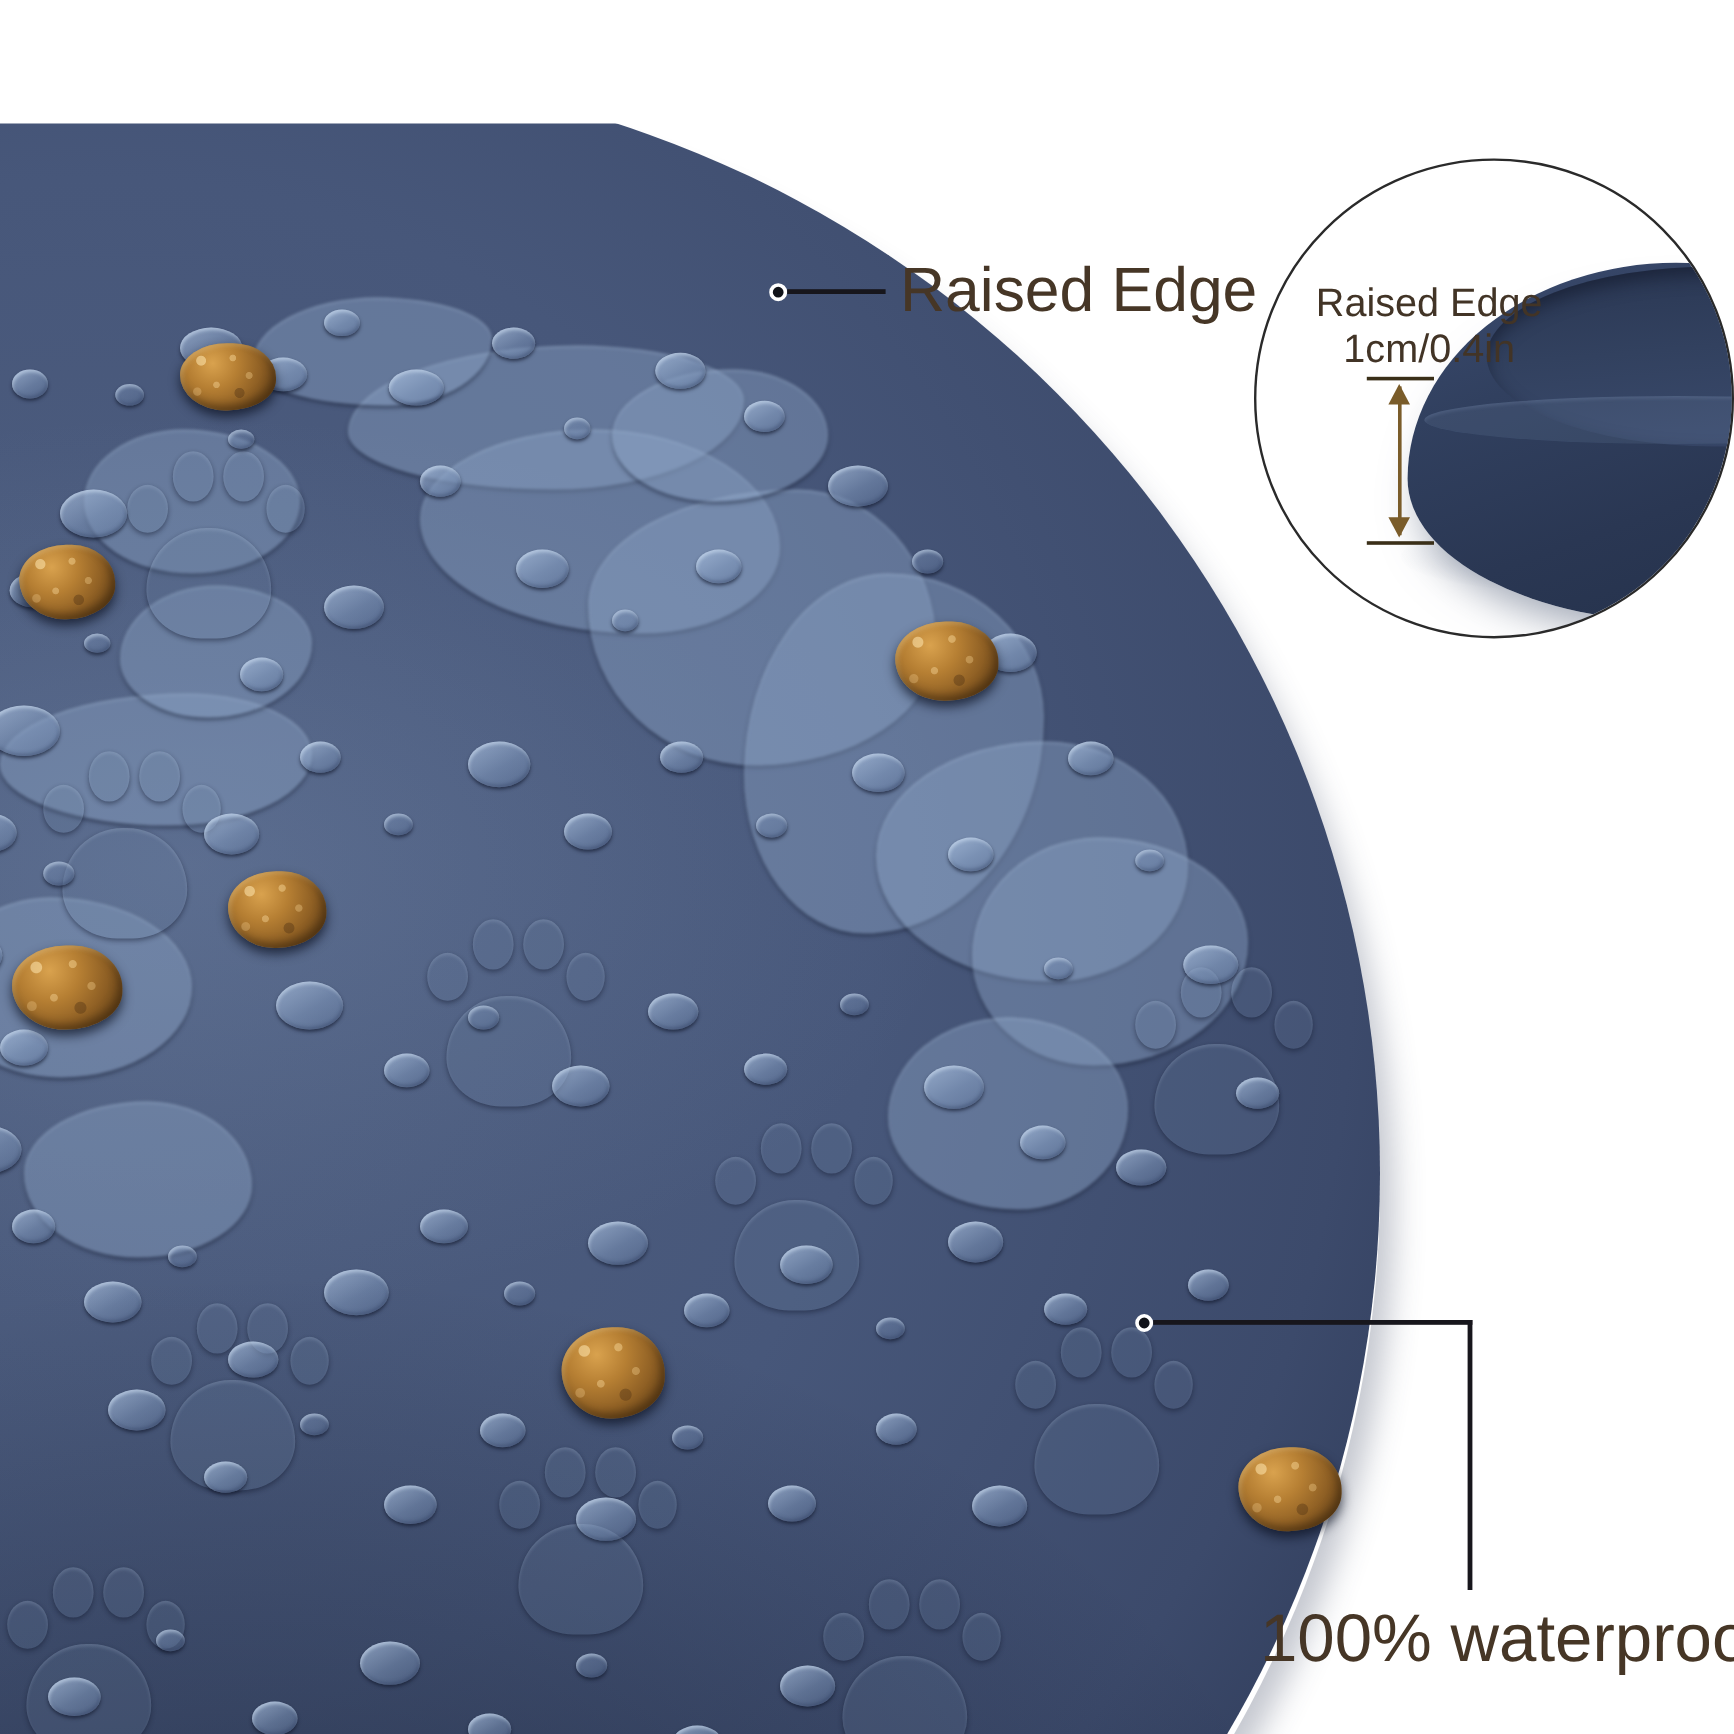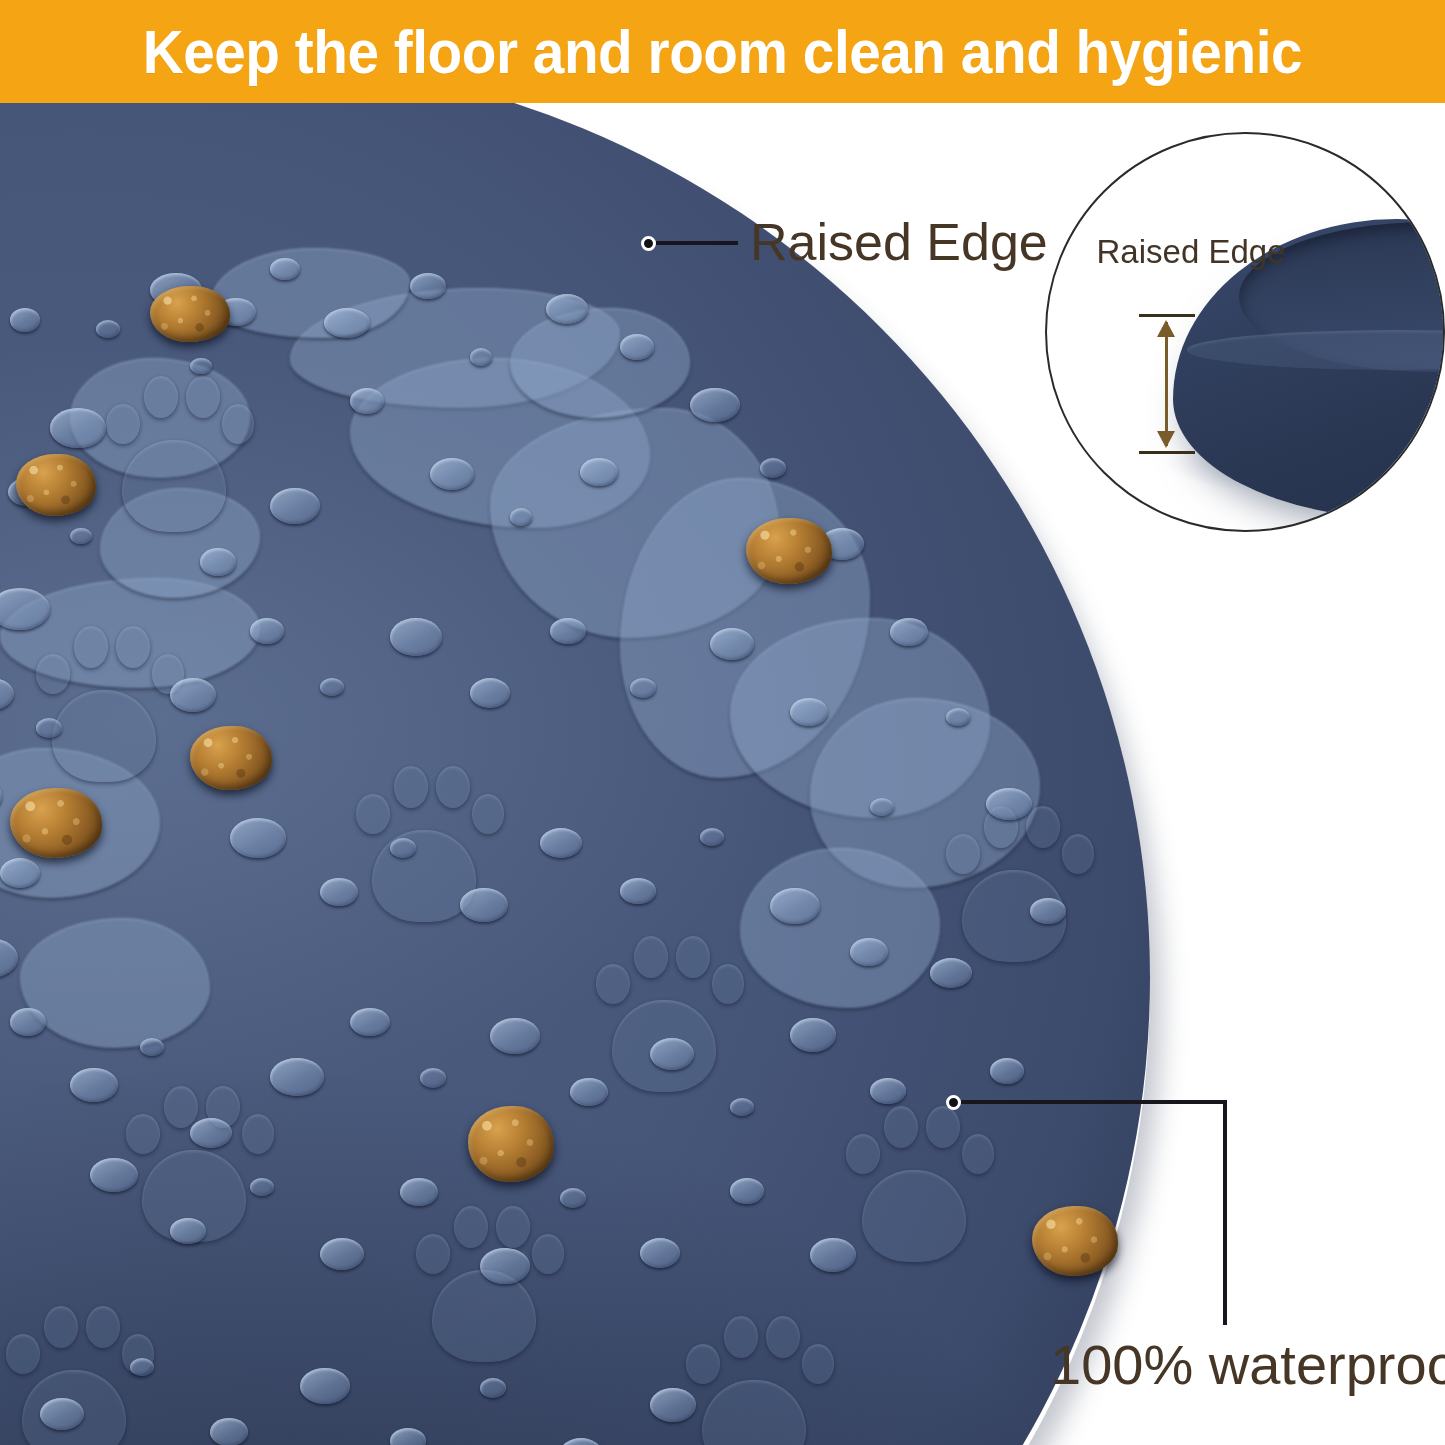--- a/index.html
+++ b/index.html
@@ -267,23 +267,20 @@
     border-right: 9px solid transparent;
   }
   .dim-arrow.up   { border-bottom: 17px solid #7a5c2a; }
   .dim-arrow.down { border-top: 17px solid #7a5c2a; }
 </style>
 </head>
 <body>
 
 <div id="stage">
 
-  <div class="banner">
-    <div class="banner-text">Keep the floor and room clean and hygienic</div>
-  </div>
 
   <div class="photo">
 
     <div class="tray-shadow"></div>
 
     <div class="tray">
 
       <div class="sheet" style="left:980px;top:230px;width:330px;height:120px;border-radius:58% 42% 48% 52% / 60% 38% 62% 40%;"></div>
       <div class="sheet" style="left:1040px;top:300px;width:300px;height:170px;border-radius:48% 52% 38% 62% / 44% 58% 42% 56%;"></div>
       <div class="sheet" style="left:1180px;top:350px;width:290px;height:230px;border-radius:60% 40% 52% 48% / 42% 56% 44% 58%;"></div>
@@ -480,20 +477,21 @@
   <div class="leader-line" style="left:1223px;top:1100px;width:4px;height:225px;"></div>
   <div class="callout-text" style="left:1050px;top:1337px;font-size:56px;line-height:56px;">100% waterproof</div>
 
   <div class="inset">
     <div class="inset-floorshadow"></div>
     <div class="inset-edge"></div>
     <div class="inset-inner"></div>
     <div class="inset-groove"></div>
 
     <div class="inset-label" style="left:34px;top:98px;width:220px;">Raised Edge</div>
+    <div class="inset-label" style="left:34px;top:137px;width:220px;">1cm/0.4in</div>
 
     <div class="dim" style="left:110px;top:180px;width:20px;height:140px;">
       <div class="dim-tick" style="top:0px;"></div>
       <div class="dim-line"></div>
       <div class="dim-arrow up" style="top:6px;"></div>
       <div class="dim-arrow down" style="top:117px;"></div>
       <div class="dim-tick" style="top:137px;"></div>
     </div>
   </div>
 

